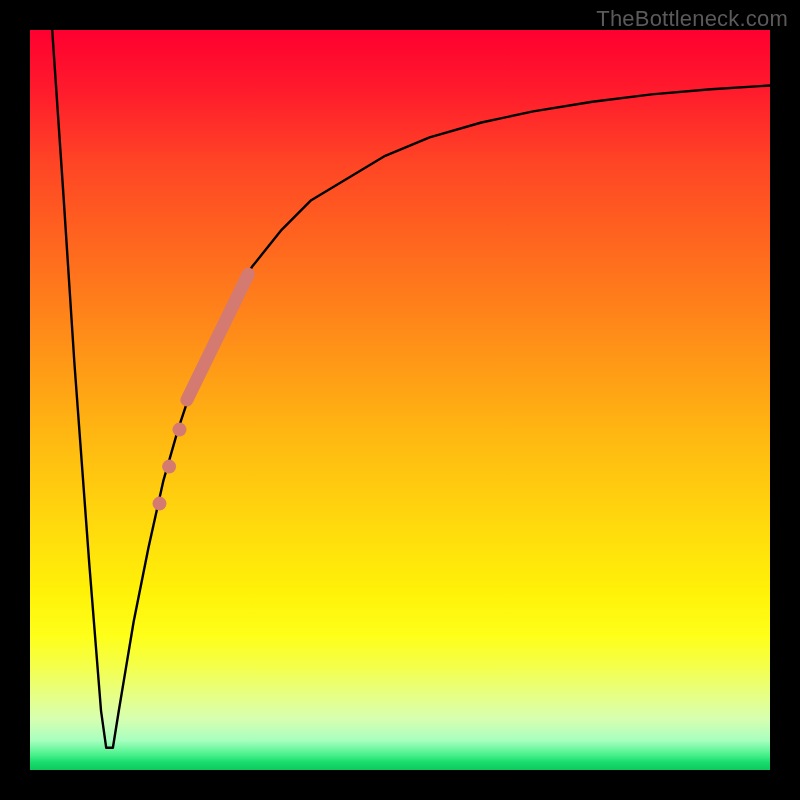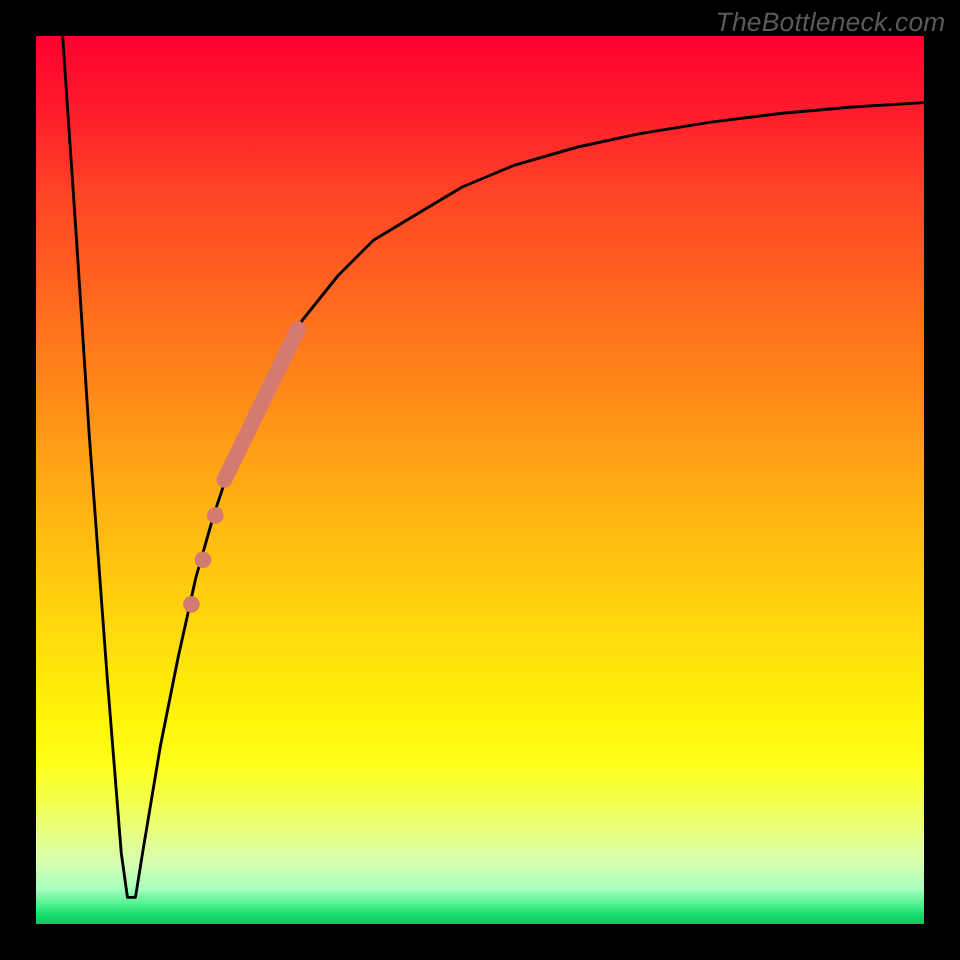--- a/index.html
+++ b/index.html
@@ -42,21 +42,20 @@
       #0fc95f 100%);
   }
   .watermark {
     position: absolute;
     top: 6px;
     right: 12px;
     color: #5a5a5a;
     font-size: 22px;
     letter-spacing: 0.2px;
     user-select: none;
-    font-style: italic;
   }
 </style>
 </head>
 <body>
 
 <div class="frame">
   <div class="plot-area">
     <svg width="740" height="740" viewBox="0 0 740 740" preserveAspectRatio="none">
       <g id="curve-group">
           <path d="M22.20 0.00 L33.30 162.80 L44.40 333.00 L59.20 532.80 L71.04 680.80 L76.22 717.80 L82.88 717.80 L88.80 680.80 L96.20 636.40 L103.60 592.00 L118.40 518.00 L133.20 451.40 L148.00 399.60 L162.80 355.20 L177.60 318.20 L199.80 273.80 L222.00 236.80 L251.60 199.80 L281.20 170.20 L318.20 148.00 L355.20 125.80 L399.60 107.30 L451.40 92.50 L503.20 81.40 L562.40 71.78 L621.60 64.38 L680.80 59.20 L740.00 55.50 " fill="none" stroke="#000000" stroke-width="2.4" stroke-linejoin="round"></path>

